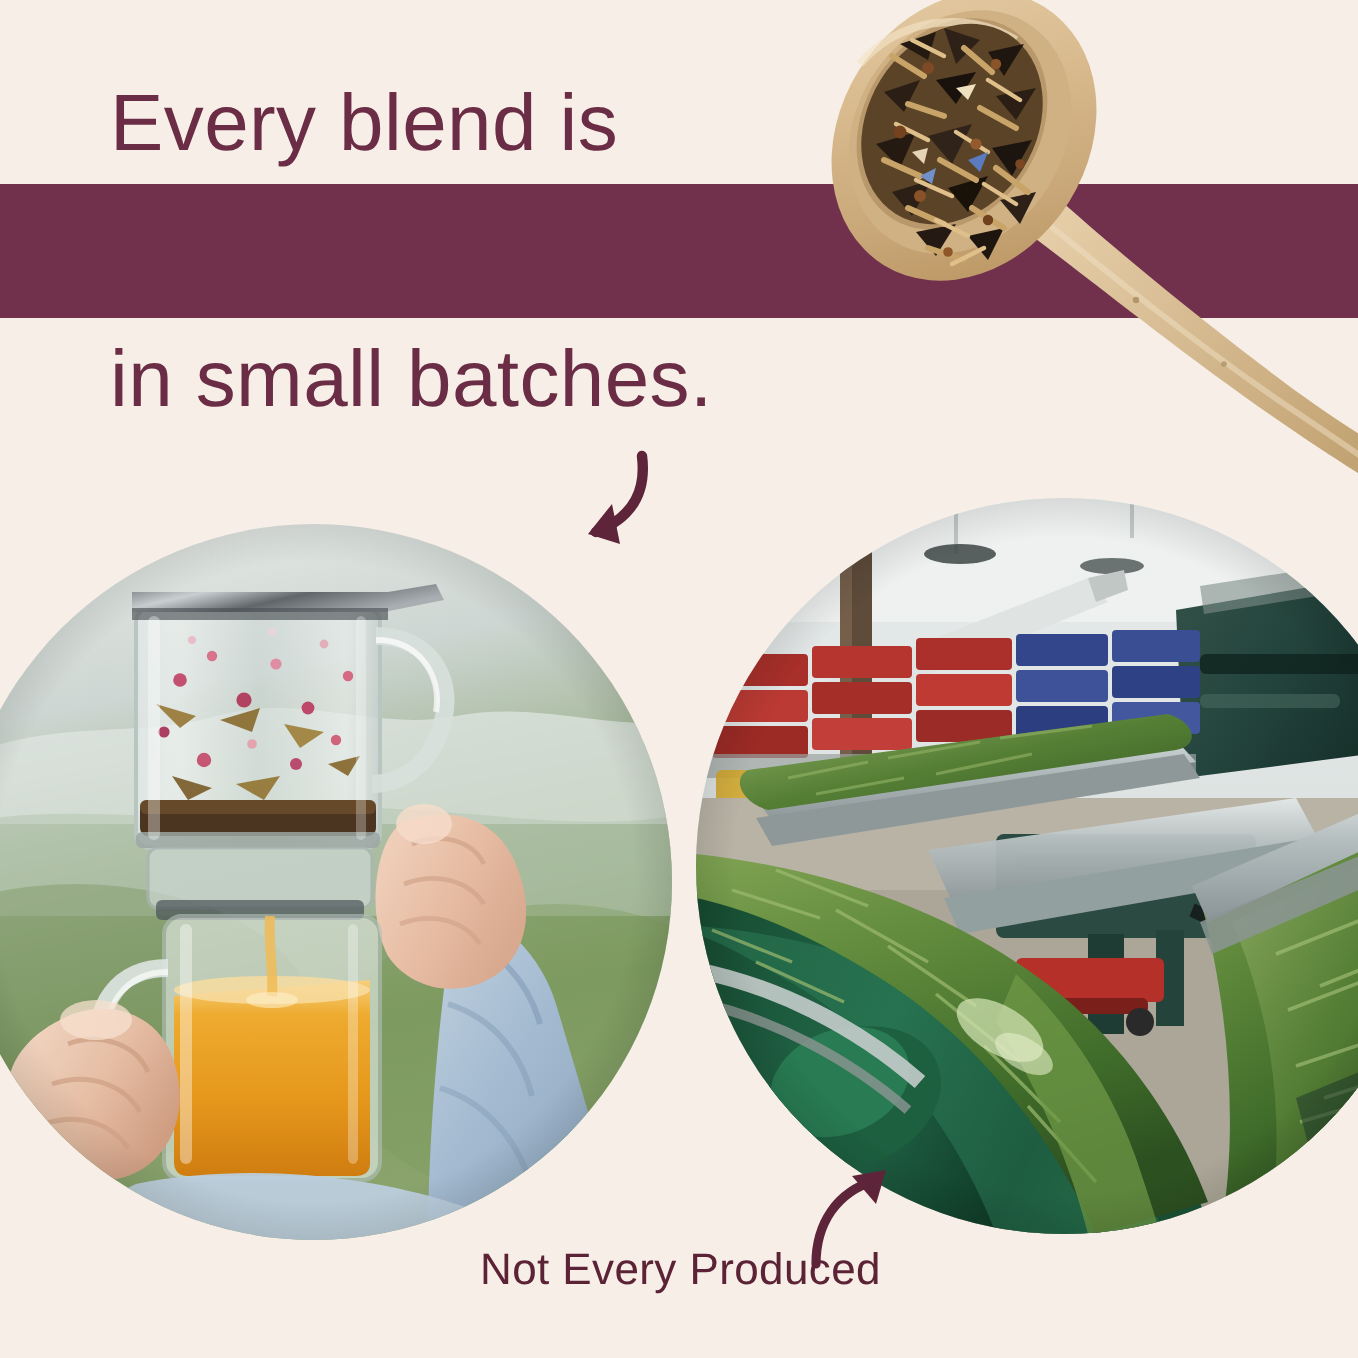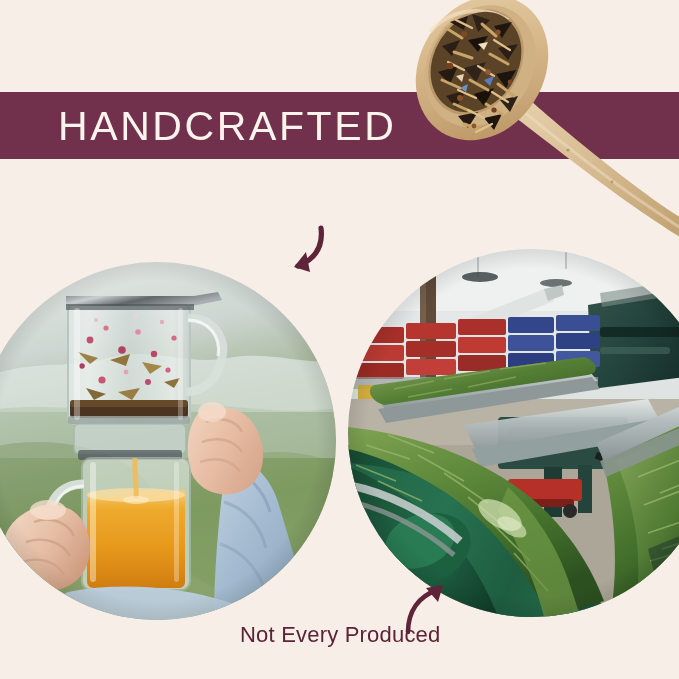--- a/index.html
+++ b/index.html
@@ -400,23 +400,24 @@
       <path d="M252 212 L368 164 L368 180 L258 228 Z" fill="#8b9594" opacity="0.85"></path>
 
       <path d="M300 300 L368 272 L368 368 L318 368 Z" fill="#1f3a2c" opacity="0.55"></path>
 
       <rect width="368" height="368" fill="url(#vig2)"></rect>
     </svg>
   </div>
 
   <div id="band"></div>
 
-
-  <div id="line-2">HANDCRAFTED</div>
-
+  <div class="headline-line" id="line-1">Every blend is</div>
+
+
+  <div class="headline-line" id="line-3">in small batches.</div>
 
   <div id="spoon-wrap">
     <svg width="300" height="260" viewBox="0 0 300 260">
       <defs>
         <linearGradient id="woodBowl" x1="0.1" y1="0" x2="0.9" y2="1">
           <stop offset="0" stop-color="#e5cba4"></stop>
           <stop offset="0.35" stop-color="#d9bb8f"></stop>
           <stop offset="0.72" stop-color="#c8a677"></stop>
           <stop offset="1" stop-color="#b8925f"></stop>
         </linearGradient>

